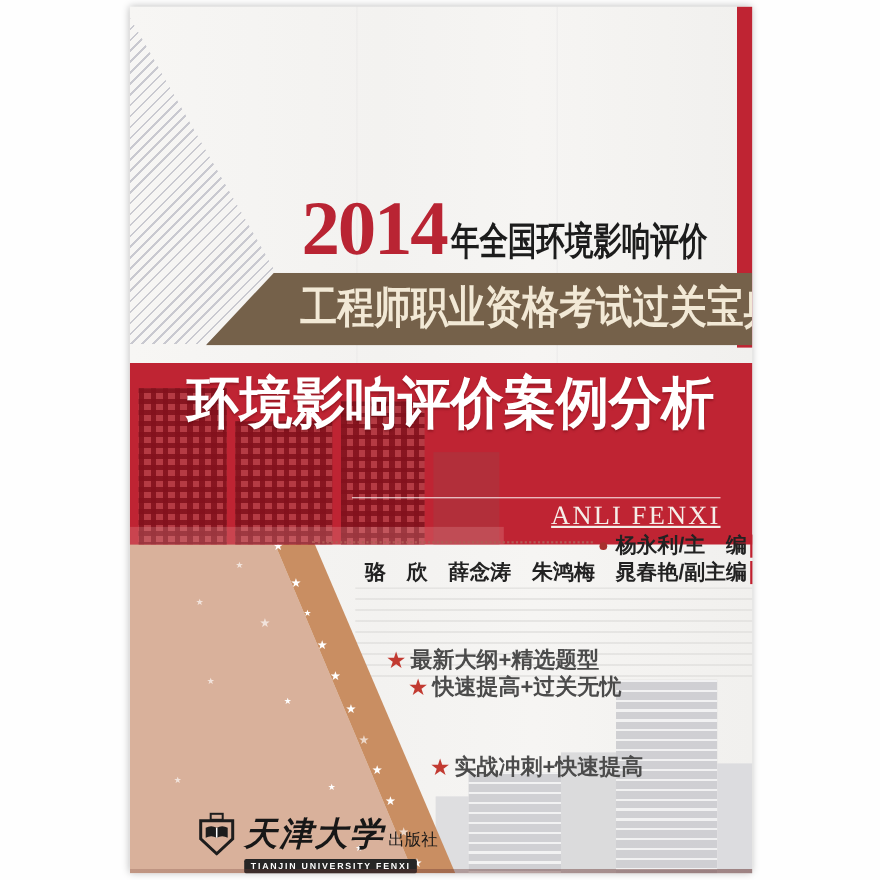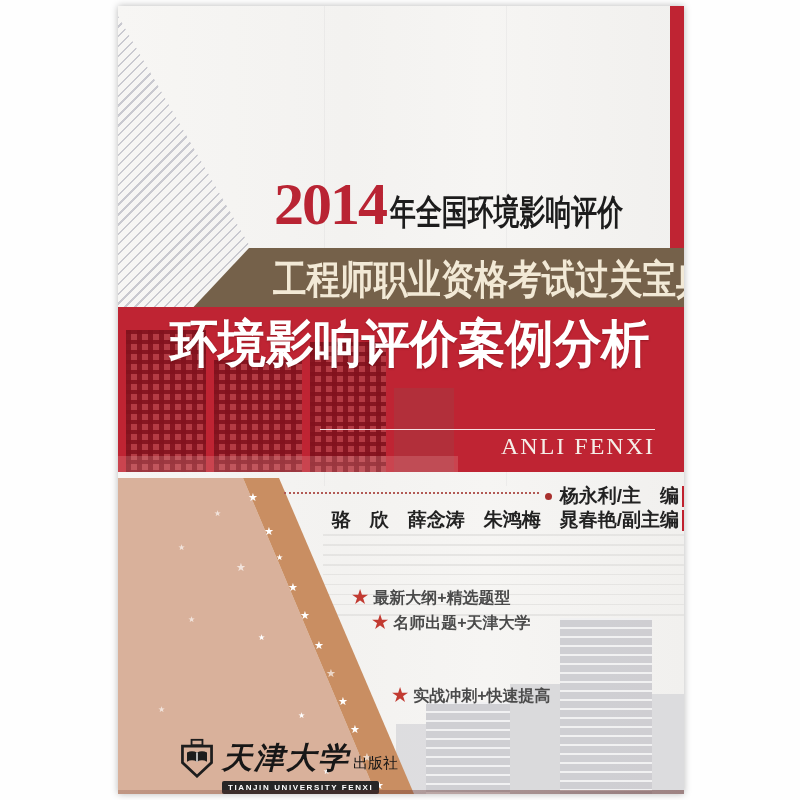--- a/index.html
+++ b/index.html
@@ -37,66 +37,66 @@
        background:#d9b19b;clip-path:polygon(0 0,125px 0,258px 316px,0 316px);}
   .tan-stripe{position:absolute;left:0;top:472px;width:300px;height:316px;
        background:#c98e62;clip-path:polygon(125px 0,161px 0,296px 316px,258px 316px);}
   .star{position:absolute;color:#ffffff;font-size:11px;line-height:1;}
   .star::before{content:"★";}
   .star.o{opacity:.65;}
   .star.sm{font-size:8px;}
 
   
   .top-title{position:absolute;left:156px;top:168px;display:flex;align-items:baseline;white-space:nowrap;}
-  .year{font-family:"Liberation Serif",serif;font-weight:bold;font-size:60px;line-height:1;
+  .year{font-family:"Liberation Serif",serif;font-weight:bold;font-size:70px;line-height:1;
         color:#b92433;letter-spacing:-2px;}
   .series-title{font-size:35px;font-weight:bold;color:#1c1c1c;margin-left:4px;
         transform:scaleX(.74);transform-origin:left bottom;letter-spacing:0;}
 
   
   .brown-band{position:absolute;left:0;top:242px;width:566px;height:66px;background:#75614a;
         clip-path:polygon(131px 0,566px 0,566px 66px,69px 66px);}
   .brown-band-text{position:absolute;left:120px;right:10px;top:10px;text-align:center;
         font-family:"Liberation Serif",serif;font-weight:bold;font-size:40px;line-height:1.1;
         color:#f2e9d6;transform:scaleX(.84);transform-origin:center;white-space:nowrap;}
 
   
-  .red-band{position:absolute;left:0;top:301px;width:566px;height:165px;background:#bf2433;overflow:hidden;}
+  .red-band{position:absolute;left:0;top:324px;width:566px;height:165px;background:#bf2433;overflow:hidden;}
   .rb-b{position:absolute;bottom:0;opacity:.85;}
   .rb-b.windows{background:
       repeating-linear-gradient(90deg,rgba(120,15,26,.9) 0 5px,transparent 5px 11px),
       repeating-linear-gradient(180deg,rgba(120,15,26,.9) 0 4px,transparent 4px 10px),#b34048;}
   .rb1{left:8px;width:80px;height:142px;}
   .rb2{left:96px;width:88px;height:112px;}
   .rb3{left:192px;width:76px;height:130px;}
   .rb4{left:276px;width:60px;height:84px;background:#ad333d;opacity:.75;}
   .rb-spire{position:absolute;left:216px;bottom:118px;width:0;height:0;opacity:.8;
       border-left:14px solid transparent;border-right:14px solid transparent;border-bottom:26px solid #a32531;}
   .rb-fade{position:absolute;left:0;bottom:0;width:60%;height:16px;background:rgba(240,180,180,.22);}
   .rb-title{position:absolute;left:52px;top:10px;width:505px;color:#ffffff;font-weight:bold;
       font-size:51px;line-height:1.05;white-space:nowrap;transform:scaleX(.94);transform-origin:left top;
       text-shadow:0 1px 2px rgba(80,0,10,.35);}
   .rb-pinyin1{position:absolute;right:29px;top:99px;color:#f5eee8;
       font-family:"Liberation Serif",serif;font-size:18px;letter-spacing:1.5px;white-space:nowrap;}
   .rb-underline{position:absolute;right:29px;top:122px;width:335px;height:1px;background:rgba(255,255,255,.85);}
   .rb-pinyin2{position:absolute;right:29px;top:126px;color:#f5eee8;
-      font-family:"Liberation Serif",serif;font-size:24px;letter-spacing:2px;white-space:nowrap;}
+      font-family:"Liberation Serif",serif;font-size:24px;letter-spacing:2px;white-space:nowrap;text-decoration:underline;}
 
   
   .editors{position:absolute;left:0;top:478px;width:566px;margin-left:29px;}
   .ed-row{position:relative;height:24px;display:flex;align-items:center;justify-content:flex-end;
       padding-right:34px;color:#222222;font-size:19px;font-weight:bold;white-space:nowrap;}
   .leader{width:255px;border-bottom:2px dotted #b25a55;margin-right:6px;margin-bottom:6px;}
   .leader-dot{width:7px;height:7px;border-radius:50%;background:#a8302e;margin-right:8px;}
   .redbar{position:absolute;right:24px;top:2px;width:7px;height:21px;background:#c0202e;}
 
   
   .promo-headline{position:absolute;left:204px;top:538px;color:#d0352c;font-weight:bold;
       font-size:31px;letter-spacing:1px;white-space:nowrap;}
-  .promo-bullet{position:absolute;color:#4b4b4b;font-weight:bold;font-size:16px;white-space:nowrap;}
+  .promo-bullet{position:absolute;color:#4b4b4b;font-weight:bold;font-size:20px;white-space:nowrap;}
   .promo-bullet::before{content:"★ ";color:#c23a31;font-size:18px;}
   .pb1{left:234px;top:580px;}
   .pb2{left:254px;top:605px;}
   .pb3{left:274px;top:630px;margin-top:48px;}
 
   
   .publisher{position:absolute;left:60px;top:732px;display:flex;align-items:flex-start;}
   .pub-shield{width:38px;height:40px;margin-right:6px;}
   .pub-text{display:flex;flex-direction:column;}
   .pub-name-row{display:flex;align-items:baseline;white-space:nowrap;}
@@ -176,21 +176,21 @@
         <span>杨永利/主　编</span>
         <span class="redbar"></span>
       </div>
       <div class="ed-row">
         <span>骆　欣　薛念涛　朱鸿梅　晁春艳/副主编</span>
         <span class="redbar"></span>
       </div>
     </div>
 
     <div class="promo-bullet pb1">最新大纲+精选题型</div>
-    <div class="promo-bullet pb2">名师出题+天津大学</div>
+    <div class="promo-bullet pb2">快速提高+过关无忧</div>
     <div class="promo-bullet pb3">实战冲刺+快速提高</div>
 
     <div class="publisher">
       <svg class="pub-shield" viewBox="0 0 40 44">
         <rect x="14" y="2" width="12" height="6" fill="none" stroke="#1d1d1d" stroke-width="2"></rect>
         <path d="M4 9 H36 V27 L20 42 L4 27 Z" fill="none" stroke="#1d1d1d" stroke-width="3"></path>
         <path d="M9 16 Q14.5 13 20 16 Q25.5 13 31 16 V26 Q25.5 23 20 26 Q14.5 23 9 26 Z" fill="#1d1d1d"></path>
         <path d="M20 16 V26" stroke="#ffffff" stroke-width="1.5"></path>
       </svg>
       <div class="pub-text">

